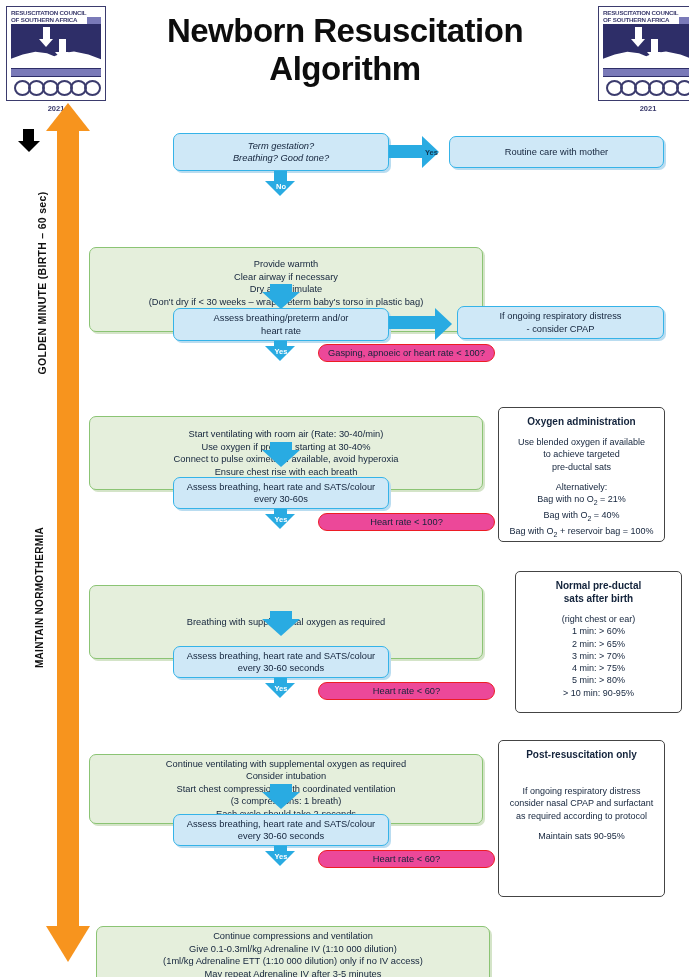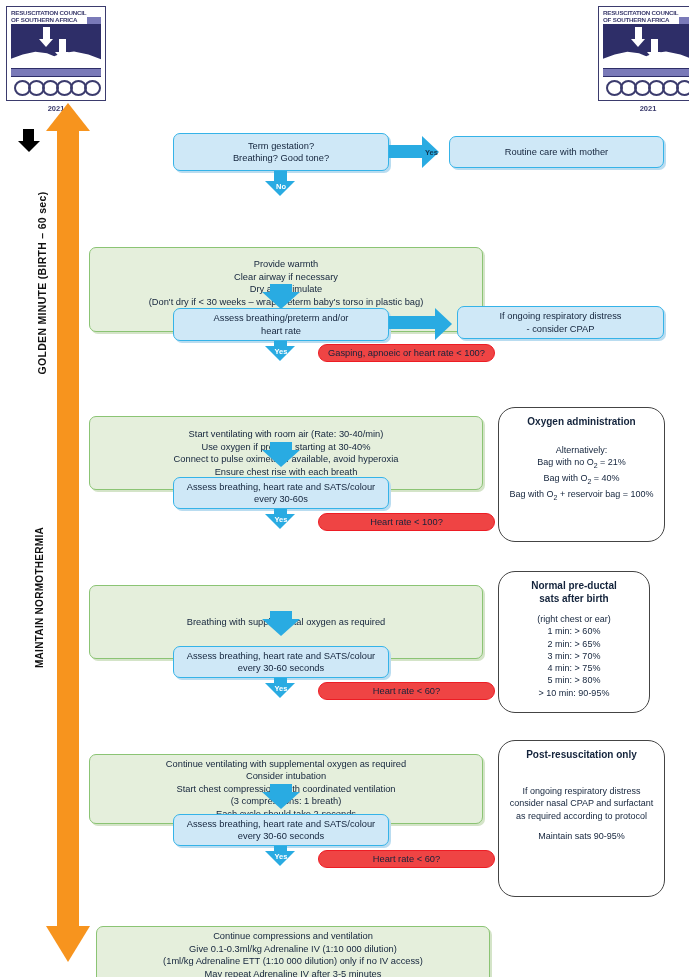--- a/index.html
+++ b/index.html
@@ -107,25 +107,25 @@
     background: #cfe8f7; border: 1.5px solid #35b3e8; border-radius: 7px;
     box-shadow: 2px 2px 0 #b9dcf0;
     font-size: 9.3px; line-height: 12.5px; color: #13233b;
   }
   .green {
     background: #e5efdc; border: 1.5px solid #8bc474; border-radius: 7px;
     box-shadow: 2px 2px 0 #d4e4c8;
     font-size: 9.3px; line-height: 12.5px; color: #13233b; margin-top: 48px;
   }
   .redcall {
-    background: #ef4444; border: 1.5px solid #ed1c24; border-radius: 9px;
+    background: #ec4899; border: 1.5px solid #ed1c24; border-radius: 9px;
     font-size: 9.3px; line-height: 12px; color: #13233b;
   }
   .sidebox {
-    background: #ffffff; border: 1.5px solid #444444; border-radius: 17px;
+    background: #ffffff; border: 1.5px solid #444444; border-radius: 5px;
     font-size: 9px; line-height: 12.3px; color: #13233b;
     display: block; padding: 7px 5px; text-align: center;
   }
   .sidebox b { font-size: 10px; display: block; line-height: 13px; }
   .gap { height: 8px; }
   sub { font-size: 7px; }
 
   
   .vstem { position: absolute; background: #29abe2; width: 13px; }
   .vhead {
@@ -174,20 +174,21 @@
           <div class="ring" style="left:17px"></div>
         <div class="ring" style="left:31px"></div>
           <div class="ring" style="left:45px"></div>
         <div class="ring" style="left:59px"></div>
           <div class="ring" style="left:73px"></div>
       </div>
     </div>
     <div class="logo-year">2021</div>
   </div>
 
+  <div class="title">Newborn Resuscitation Algorithm</div>
 
   <div class="logo-wrap logo-right">
     <div class="logo-box">
       <div class="logo-txt">
         <span>RESUSCITATION COUNCIL</span><br>
         <span>OF SOUTHERN AFRICA</span>
         <span class="logo-sq"></span>
       </div>
       <div class="logo-img">
         <div class="arrow-a"></div>
@@ -206,21 +207,21 @@
     </div>
     <div class="logo-year">2021</div>
   </div>
 </div>
 
 <div class="black-arrow"></div>
 <div class="golden">GOLDEN MINUTE (BIRTH – 60 sec)</div>
 <div class="orange-arrow"></div>
 <div class="normo">MAINTAIN NORMOTHERMIA</div>
 
-<div class="box blue" style="left: 173px; top: 133px; width: 216px; height: 38px; white-space: pre-line;">Term gestation?
+<div class="box blue" style="left: 173px; top: 133px; width: 216px; height: 38px; white-space: pre-line; font-style: italic;">Term gestation?
 Breathing? Good tone?</div>
 
 <div class="hstem" style="left:389px; top:145px; width:34px;"></div>
 <div class="hhead" style="left:422px; top:136px;"></div>
 <div class="hlabel" style="left:425px; top:148px;">Yes</div>
 
 <div class="box blue" style="left: 449px; top: 136px; width: 215px; height: 32px; white-space: pre-line;">Routine care with mother</div>
 
 <div class="vstem" style="left:274px; top:171px; height:12px;"></div>
 <div class="vhead" style="left:265px; top:181px;"></div>
@@ -303,28 +304,31 @@
 Give 0.1-0.3ml/kg Adrenaline IV (1:10 000 dilution)
 (1ml/kg Adrenaline ETT (1:10 000 dilution) only if no IV access)
 May repeat Adrenaline IV after 3-5 minutes
 Correct hypovolaemia if necessary
 (10ml/kg normal saline over 5-10 minutes)
 Consider pneumothorax/Check glucose</div>
 
 <div class="sidebox" style="position:absolute; left:498px; top:407px; width:167px; height:135px;">
   <b>Oxygen administration</b>
   <div class="gap"></div>
+  <div style="white-space:pre-line">Use blended oxygen if available
+to achieve targeted
+pre-ductal sats</div>
   <div class="gap"></div>
   <div>Alternatively:</div>
   <div>Bag with no O<sub>2</sub> = 21%</div>
   <div>Bag with O<sub>2</sub> = 40%</div>
   <div>Bag with O<sub>2</sub> + reservoir bag = 100%</div>
 </div>
 
-<div class="sidebox" style="position:absolute; left:498px; top:571px; width:152px; height:142px;">
+<div class="sidebox" style="position:absolute; left:515px; top:571px; width:167px; height:142px;">
   <b style="white-space:pre-line">Normal pre-ductal
 sats after birth</b>
   <div class="gap"></div>
   <div>(right chest or ear)</div>
   <div>1 min: &gt; 60%</div>
   <div>2 min: &gt; 65%</div>
   <div>3 min: &gt; 70%</div>
   <div>4 min: &gt; 75%</div>
   <div>5 min: &gt; 80%</div>
   <div>&gt; 10 min: 90-95%</div>

